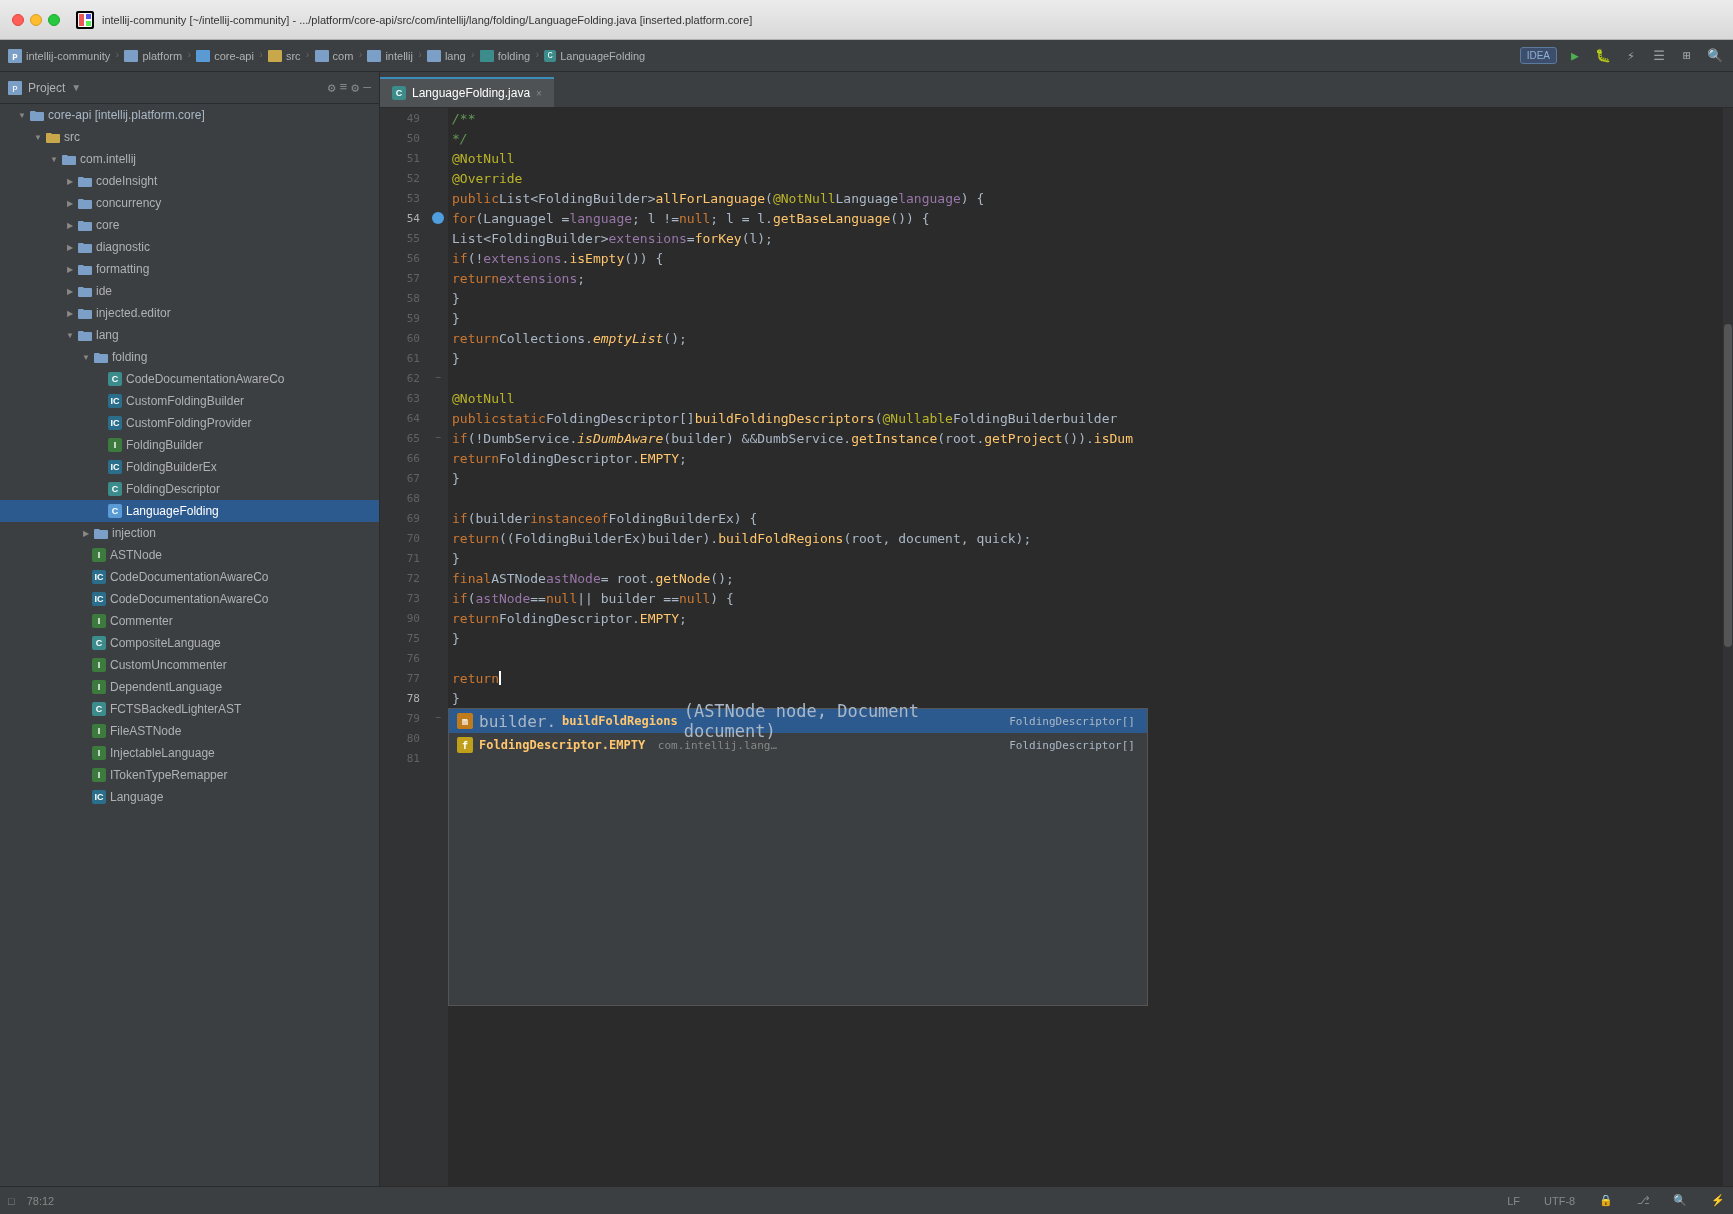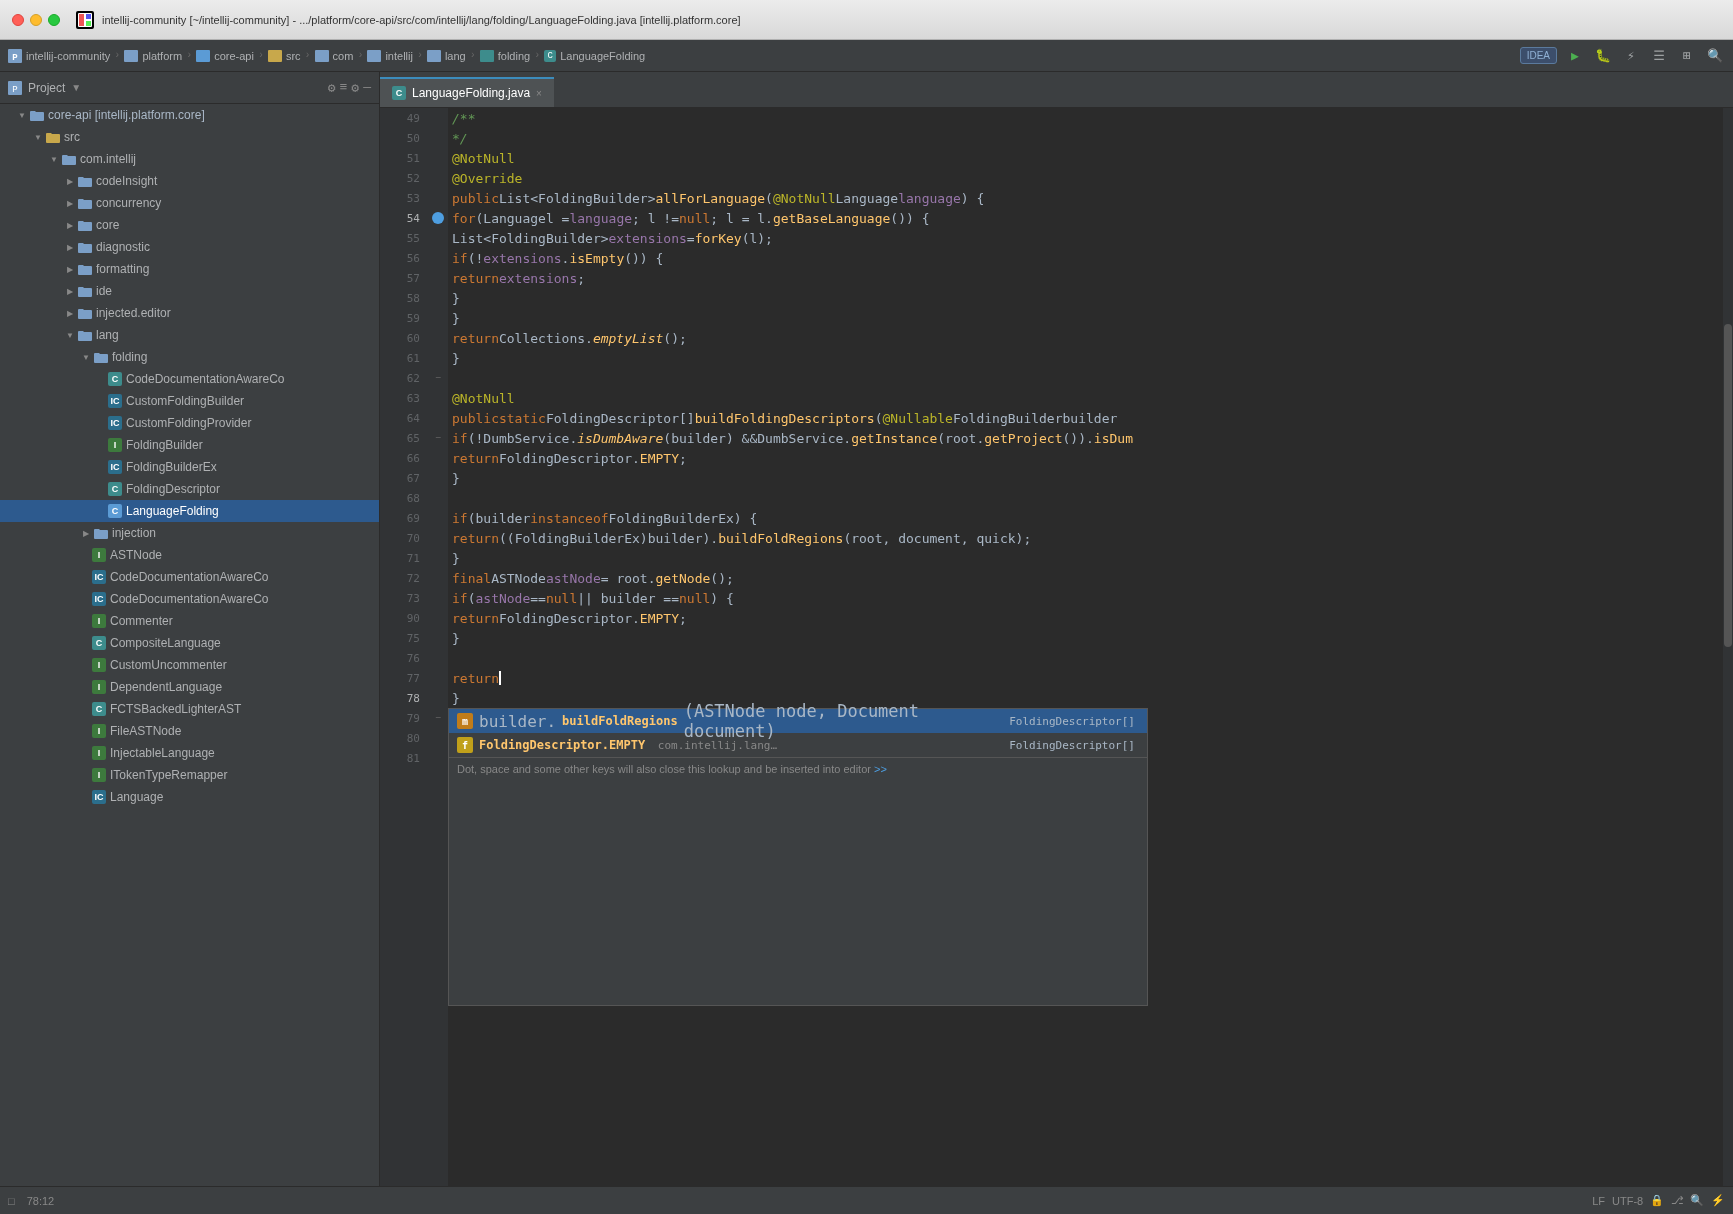--- a/index.html
+++ b/index.html
@@ -361,21 +361,21 @@
       display: flex;
       align-items: center;
       padding: 0 8px;
       border-top: 1px solid #2b2b2b;
       gap: 12px;
       font-size: 11px;
       font-family: -apple-system, sans-serif;
       color: #888;
     }
     .status-item { cursor: pointer; }
-    .status-right { margin-left: auto; display: flex; gap: 7px; align-items: center; }
+    .status-right { margin-left: auto; display: flex; gap: 24px; align-items: center; }
 
     
     .sidebar::-webkit-scrollbar { width: 6px; }
     .sidebar::-webkit-scrollbar-track { background: #3c3f41; }
     .sidebar::-webkit-scrollbar-thumb { background: #555; border-radius: 3px; }
 
     .scrollbar-v {
       position: absolute;
       right: 0;
       top: 0;
@@ -403,21 +403,21 @@
     <div class="traffic-light tl-maximize"></div>
   </div>
 
   <svg width="18" height="18" viewBox="0 0 18 18">
     <rect width="18" height="18" rx="2" fill="#000"></rect>
     <rect x="2" y="2" width="14" height="14" rx="1" fill="#fff"></rect>
     <rect x="3" y="3" width="5" height="12" fill="#e55"></rect>
     <rect x="10" y="3" width="5" height="5" fill="#55e"></rect>
     <rect x="10" y="10" width="5" height="5" fill="#5e5"></rect>
   </svg>
-  <span class="title-text">intellij-community [~/intellij-community] - .../platform/core-api/src/com/intellij/lang/folding/LanguageFolding.java [intellij.platform.core]</span>
+  <span class="title-text">intellij-community [~/intellij-community] - .../platform/core-api/src/com/intellij/lang/folding/LanguageFolding.java [inserted.platform.core]</span>
 </div>
 
 <div class="breadcrumb-bar">
 
   <svg width="14" height="14" viewBox="0 0 14 14">
     <rect width="14" height="14" rx="1" fill="#7b9fc7"></rect>
     <text x="7" y="11" text-anchor="middle" font-size="9" fill="white" font-weight="bold">P</text>
   </svg>
   <span class="breadcrumb-item">
     <span>intellij-community</span>
@@ -1034,24 +1034,20 @@
                 <svg width="16" height="16" viewBox="0 0 16 16">
                   <rect width="16" height="16" rx="2" fill="#c0a01a"></rect>
                   <text x="8" y="12" text-anchor="middle" font-size="10" fill="white" font-weight="bold">f</text>
                 </svg>
               </div>
               <span style="color:#ffc66d; font-size:12px; font-weight:bold;">FoldingDescriptor.EMPTY</span>
               <span style="color:#888; font-size:11px;">&nbsp;com.intellij.lang…</span>
               <span style="color:#a9b7c6; font-size:11px; margin-left:auto; padding-right:4px;">FoldingDescriptor[]</span>
             </div>
 
-            <div class="ac-hint">
-              <span>Dot, space and some other keys will also close this lookup and be inserted into editor&nbsp;</span>
-              <span class="ac-hint-link">&gt;&gt;</span>
-            </div>
           </div>
         </div>
 
         <div class="scrollbar-v">
           <div class="scrollbar-thumb"></div>
         </div>
       </div>
     </div>
   </div>
 

